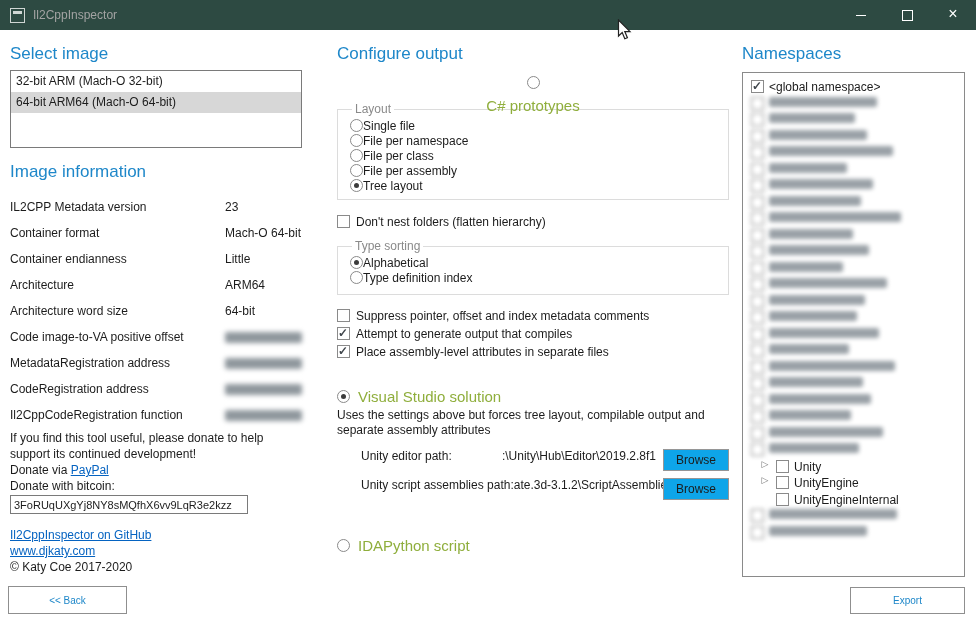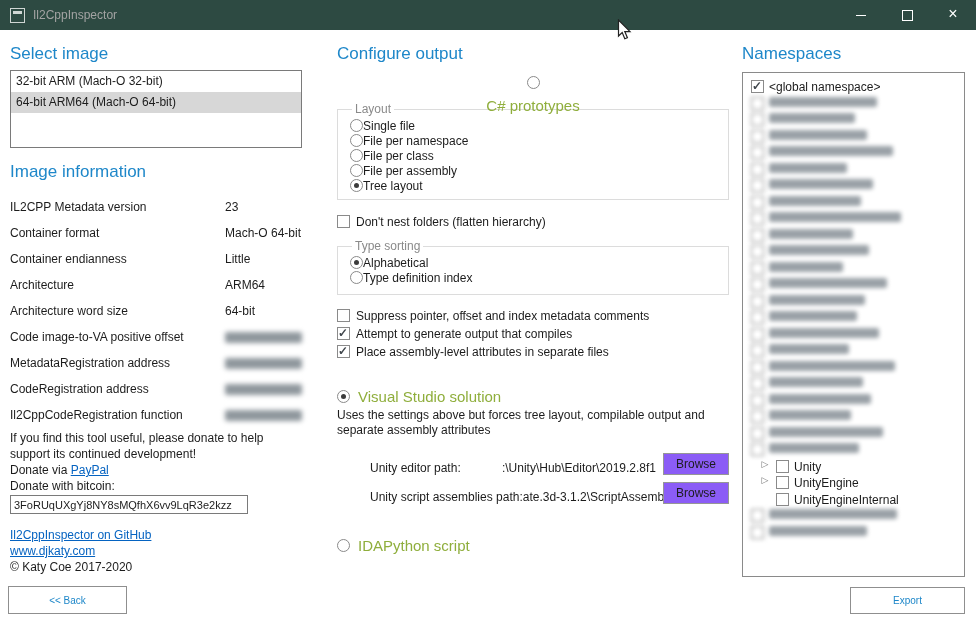--- a/index.html
+++ b/index.html
@@ -61,25 +61,25 @@
   .cb-row{display:flex;align-items:center;gap:6px;height:15px;}
   #csharp-radio{margin-top:12px;flex-direction:column;}
   #layout-box{margin-top:8px;height:98px;width:392px;}
   #flatten-row{margin-top:14px;}
   #sorting-box{margin-top:10px;height:56px;width:392px;}
   #output-checkboxes .cb-row{margin-top:3px;}
   #output-checkboxes .cb-row:first-child{margin-top:13px;}
   #vs-radio{margin-top:28px;}
   .vs-desc{margin-top:3px;line-height:15px;width:385px;}
   #vs-fields{margin-top:11px;}
-  .field-row{display:flex;align-items:flex-end;height:26px;margin-left:33px;}
+  .field-row{display:flex;align-items:flex-start;height:26px;margin-left:24px;}
   .field-row + .field-row{margin-top:3px;}
   .field-label{flex:none;}
   .field-value{flex:1;text-align:right;padding-right:7px;white-space:nowrap;overflow:hidden;}
-  .browse-btn{flex:none;width:66px;height:22px;background:#8b5cf6;border:1px solid #969696;
+  .browse-btn{flex:none;width:66px;height:22px;background:#0ea5e9;border:1px solid #969696;
        font-family:inherit;font-size:12px;color:#1c1c1c;cursor:pointer;}
   #ida-radio{margin-top:32px;}
   .ida-desc{margin-top:3px;line-height:15px;}
 
   
   .ns-panel{margin-top:8px;height:505px;border:1px solid #8a8a8a;padding:7px 4px;box-sizing:border-box;overflow:hidden;}
   .ns-row{display:flex;gap:5px;height:16.5px;padding-left:4px;}
   .ns-row.indent{padding-left:12px;}
   .ns-row .expander{width:12px;color:#777;font-size:9px;line-height:1;flex:none;text-align:center;}
   .ns-row .expander-space{width:12px;flex:none;}

